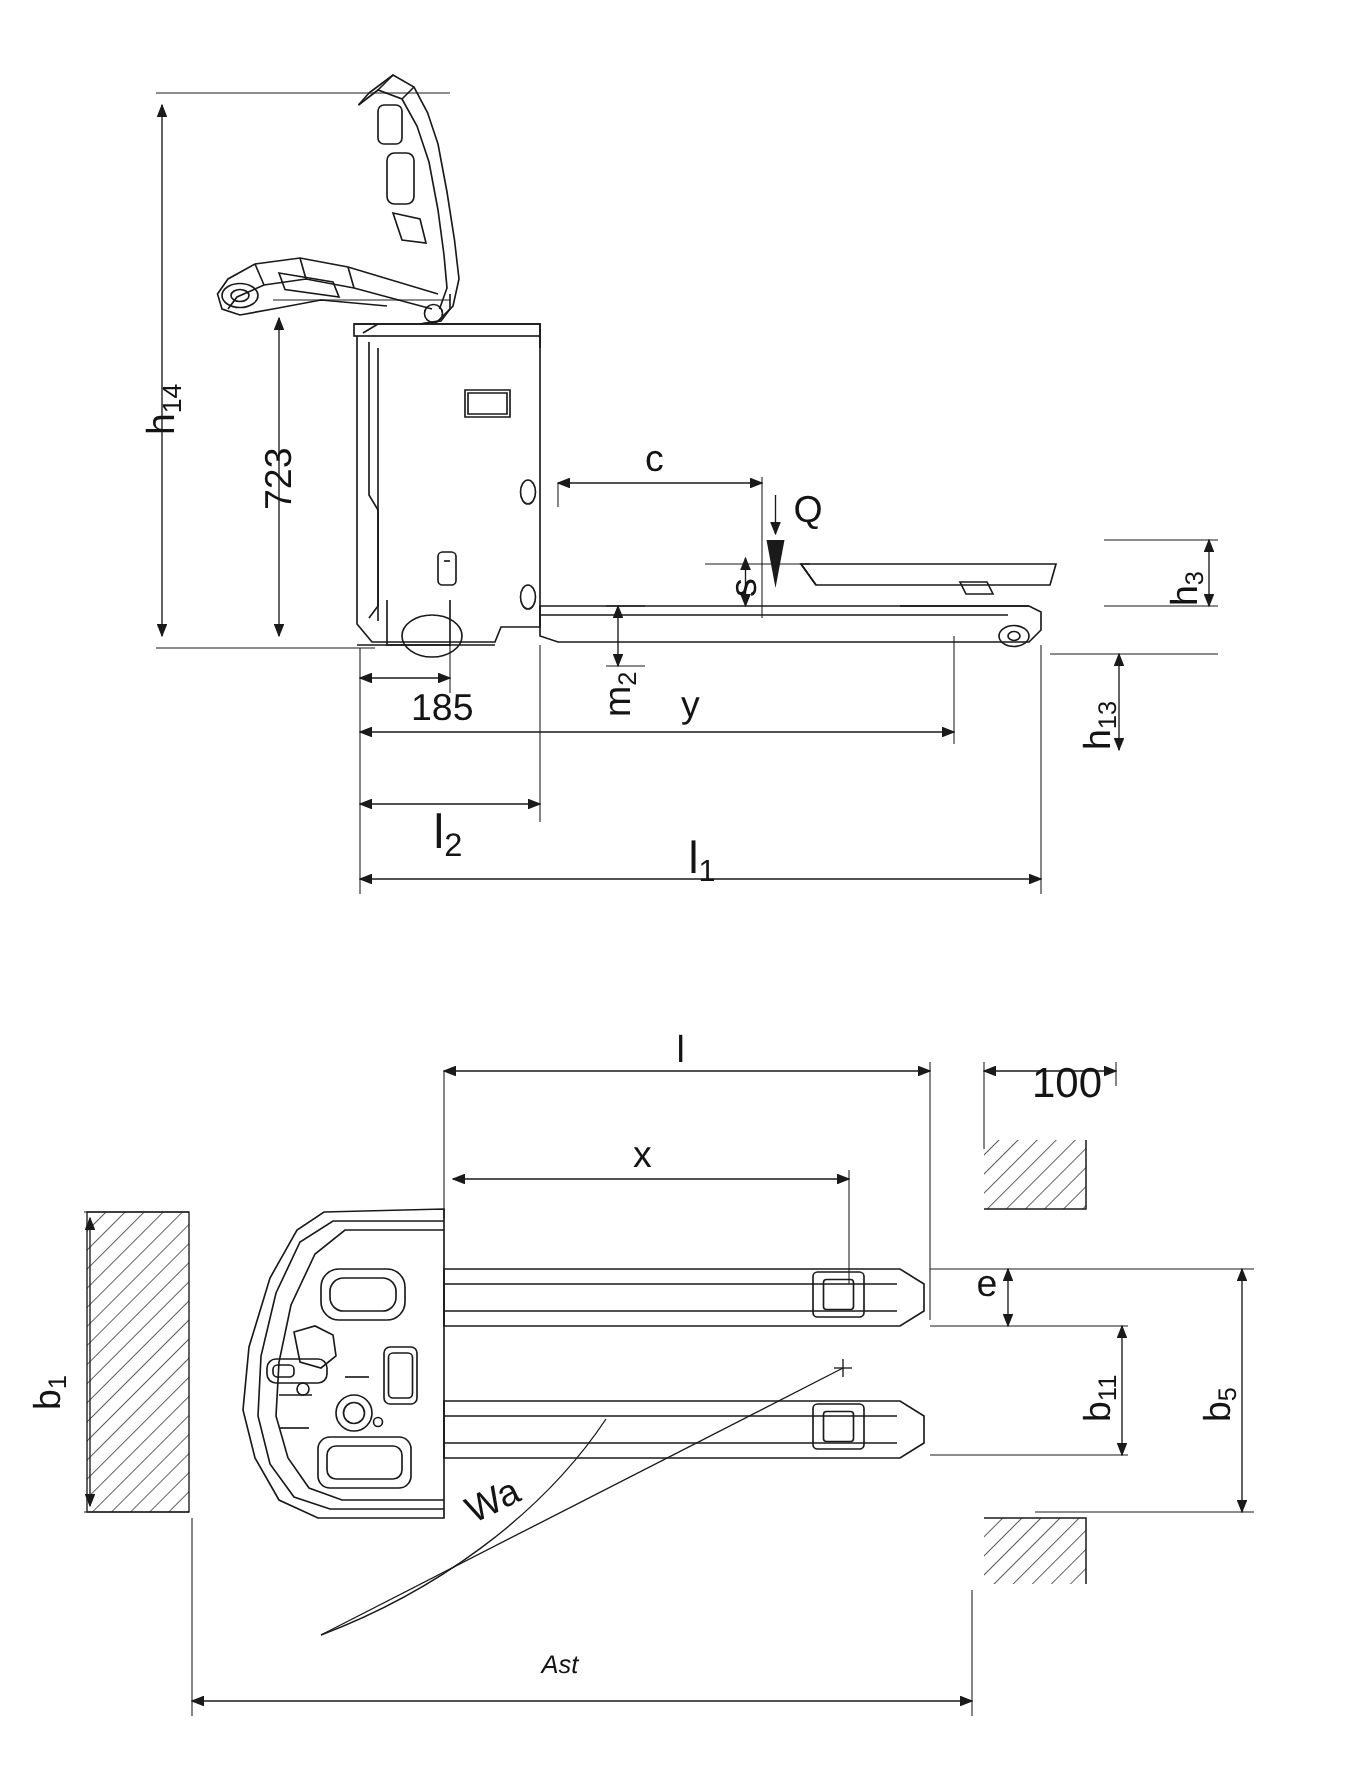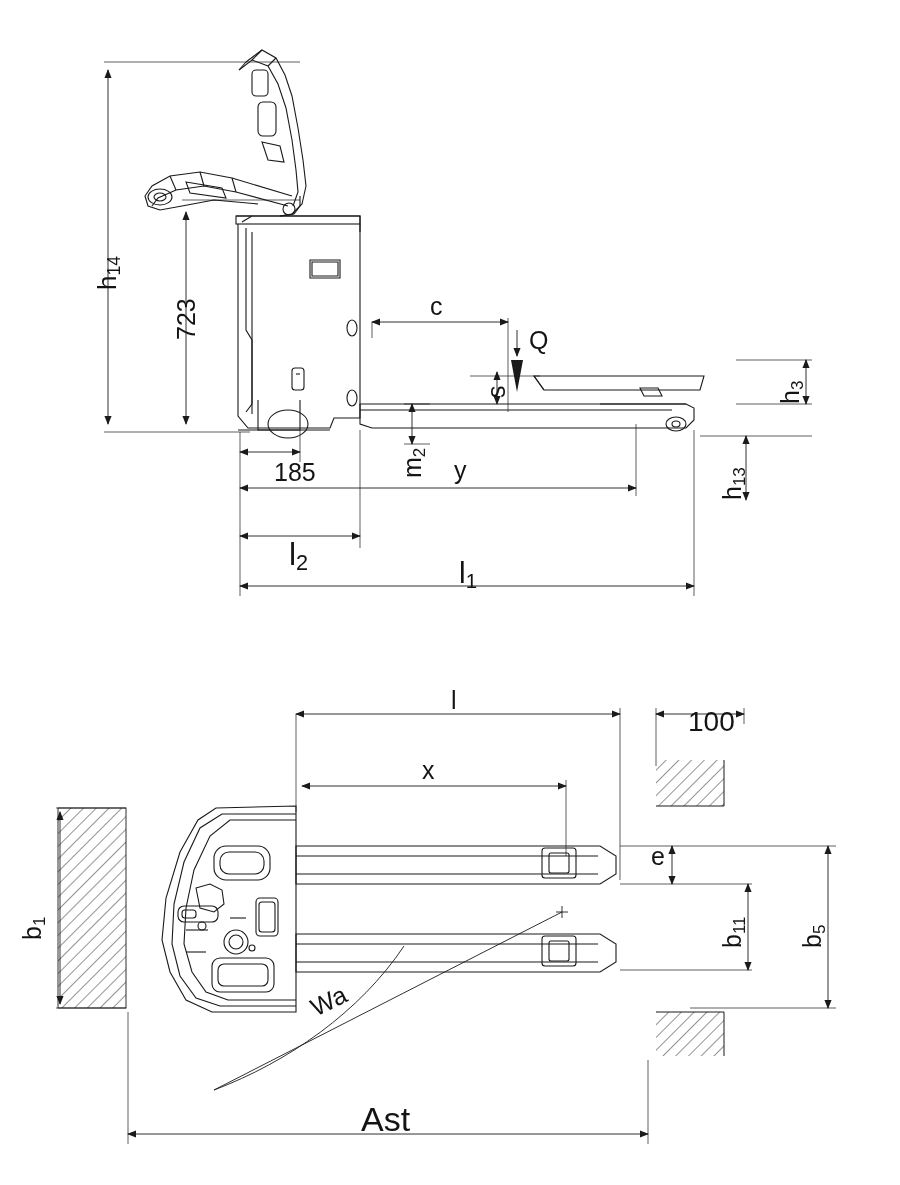--- a/index.html
+++ b/index.html
@@ -223,15 +223,15 @@
   <div class="lbl" style="left:459px;top:556px;font-size:30px;"><span>l</span><sub>1</sub></div>
 
   <div class="lbl" style="left:451px;top:686px;font-size:25px;"><span>l</span></div>
   <div class="lbl" style="left:688px;top:690px;font-size:28px;margin-top:16px;"><span>100</span></div>
   <div class="lbl" style="left:422px;top:756px;font-size:25px;"><span>x</span></div>
   <div class="lbl rot90" style="left:18px;top:940px;font-size:25px;"><span>b</span><sub>1</sub></div>
   <div class="lbl" style="left:651px;top:842px;font-size:25px;"><span>e</span></div>
   <div class="lbl rot90" style="left:718px;top:948px;font-size:25px;"><span>b</span><sub>11</sub></div>
   <div class="lbl rot90" style="left:798px;top:948px;font-size:25px;"><span>b</span><sub>5</sub></div>
   <div class="lbl" style="left:306px;top:996px;font-size:25px;transform:rotate(-26deg);transform-origin:left top;"><span>Wa</span></div>
-  <div class="lbl" style="left:361px;top:1100px;font-size:34px;"><span>Ast</span></div>
+  <div class="lbl" style="left:361px;top:1100px;font-size:17px;font-style:italic;"><span>Ast</span></div>
 
 </div>
 
 </body></html>

